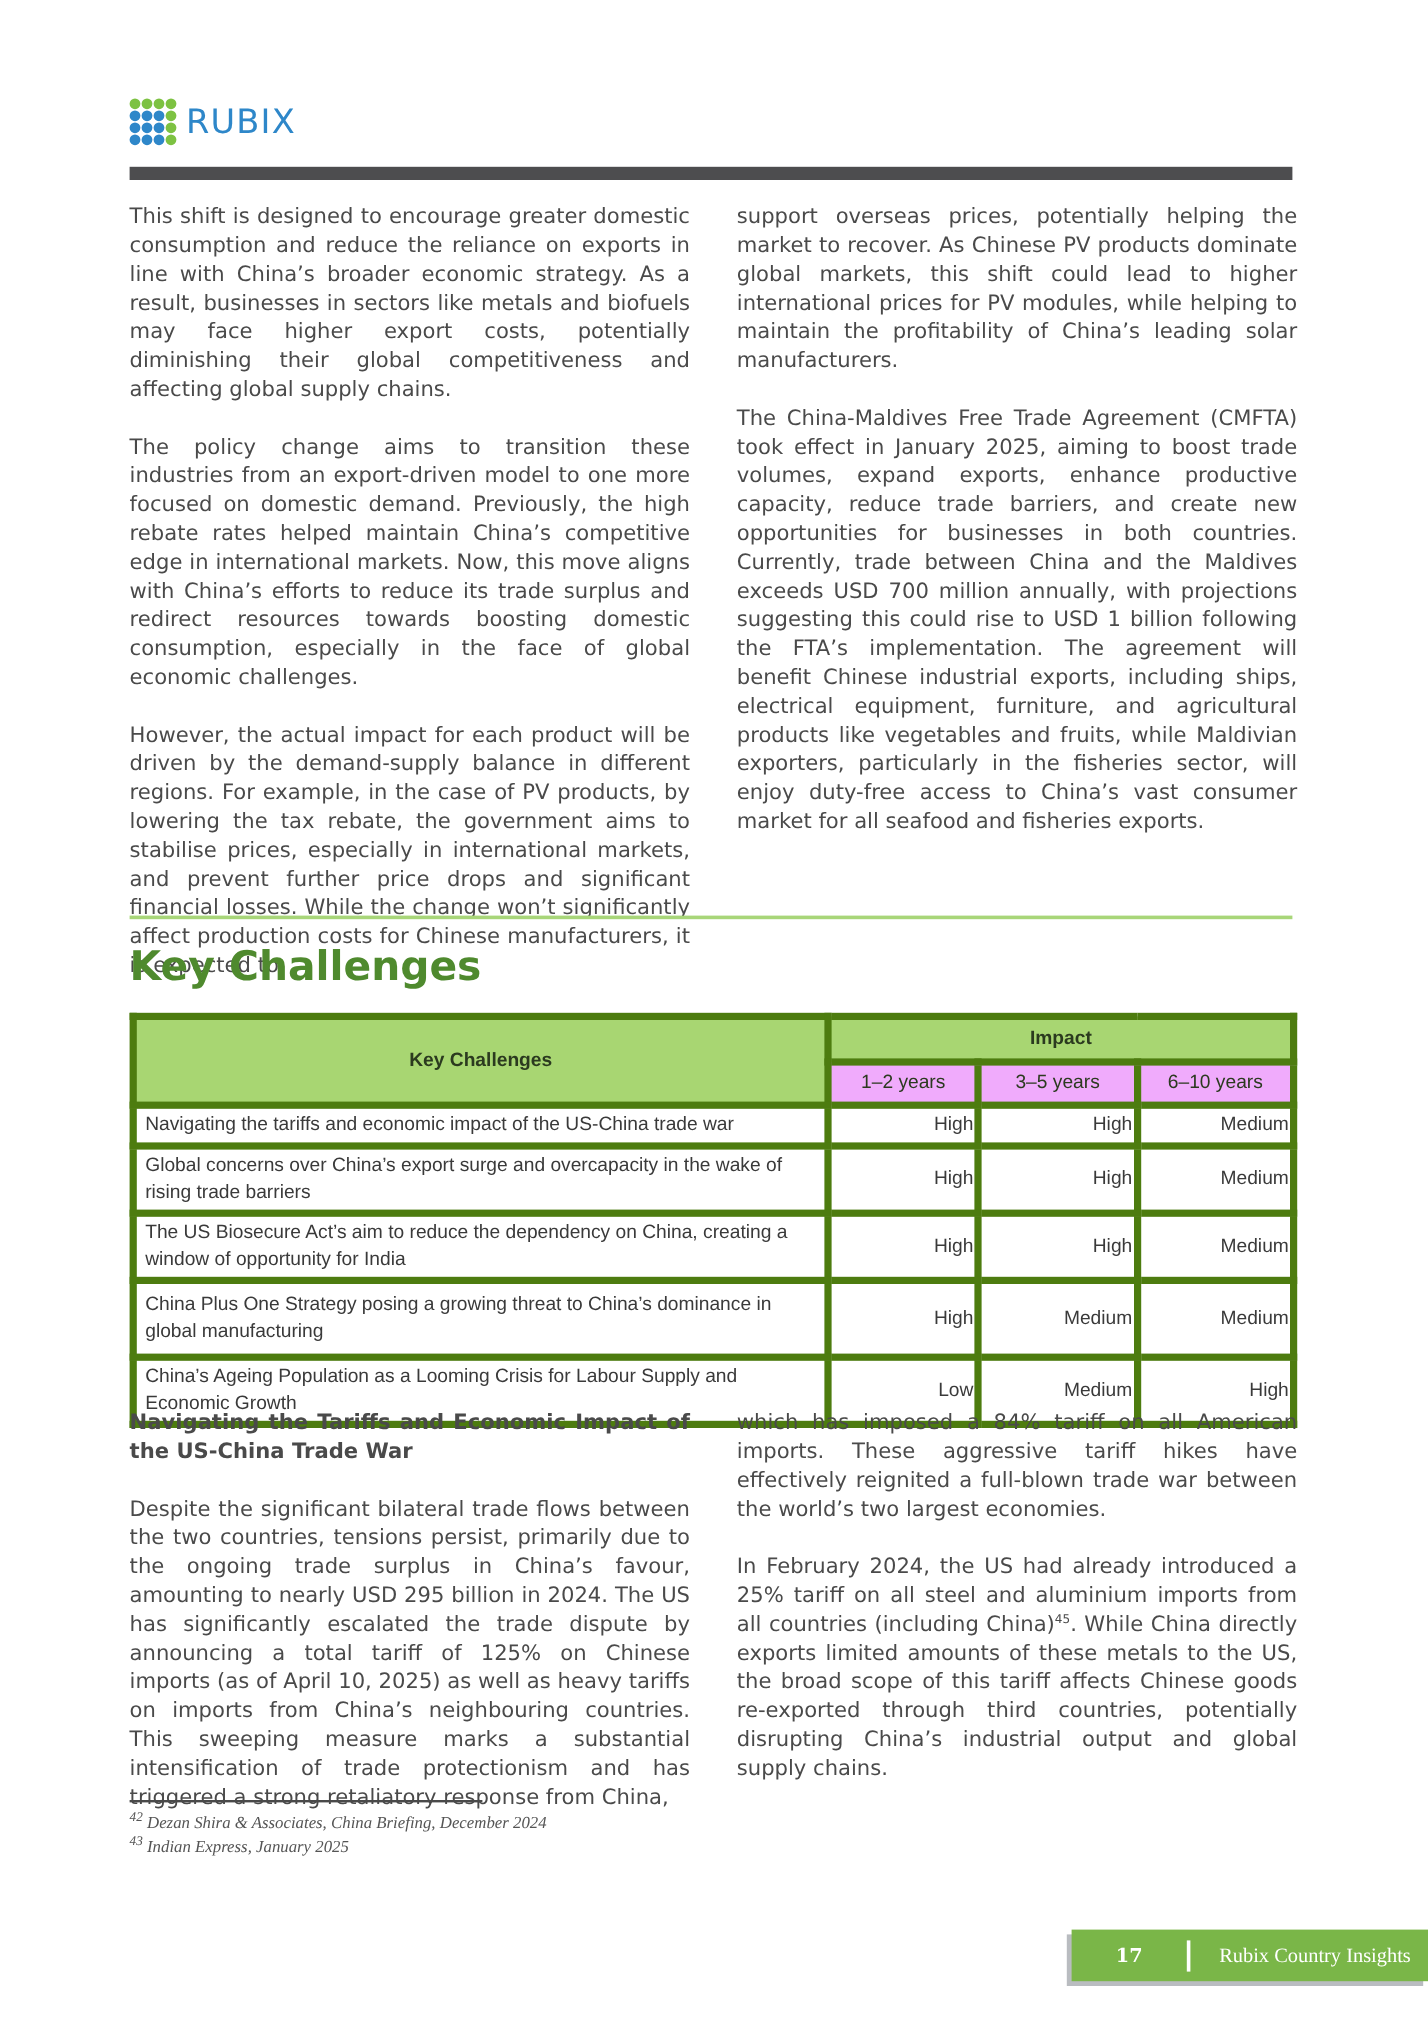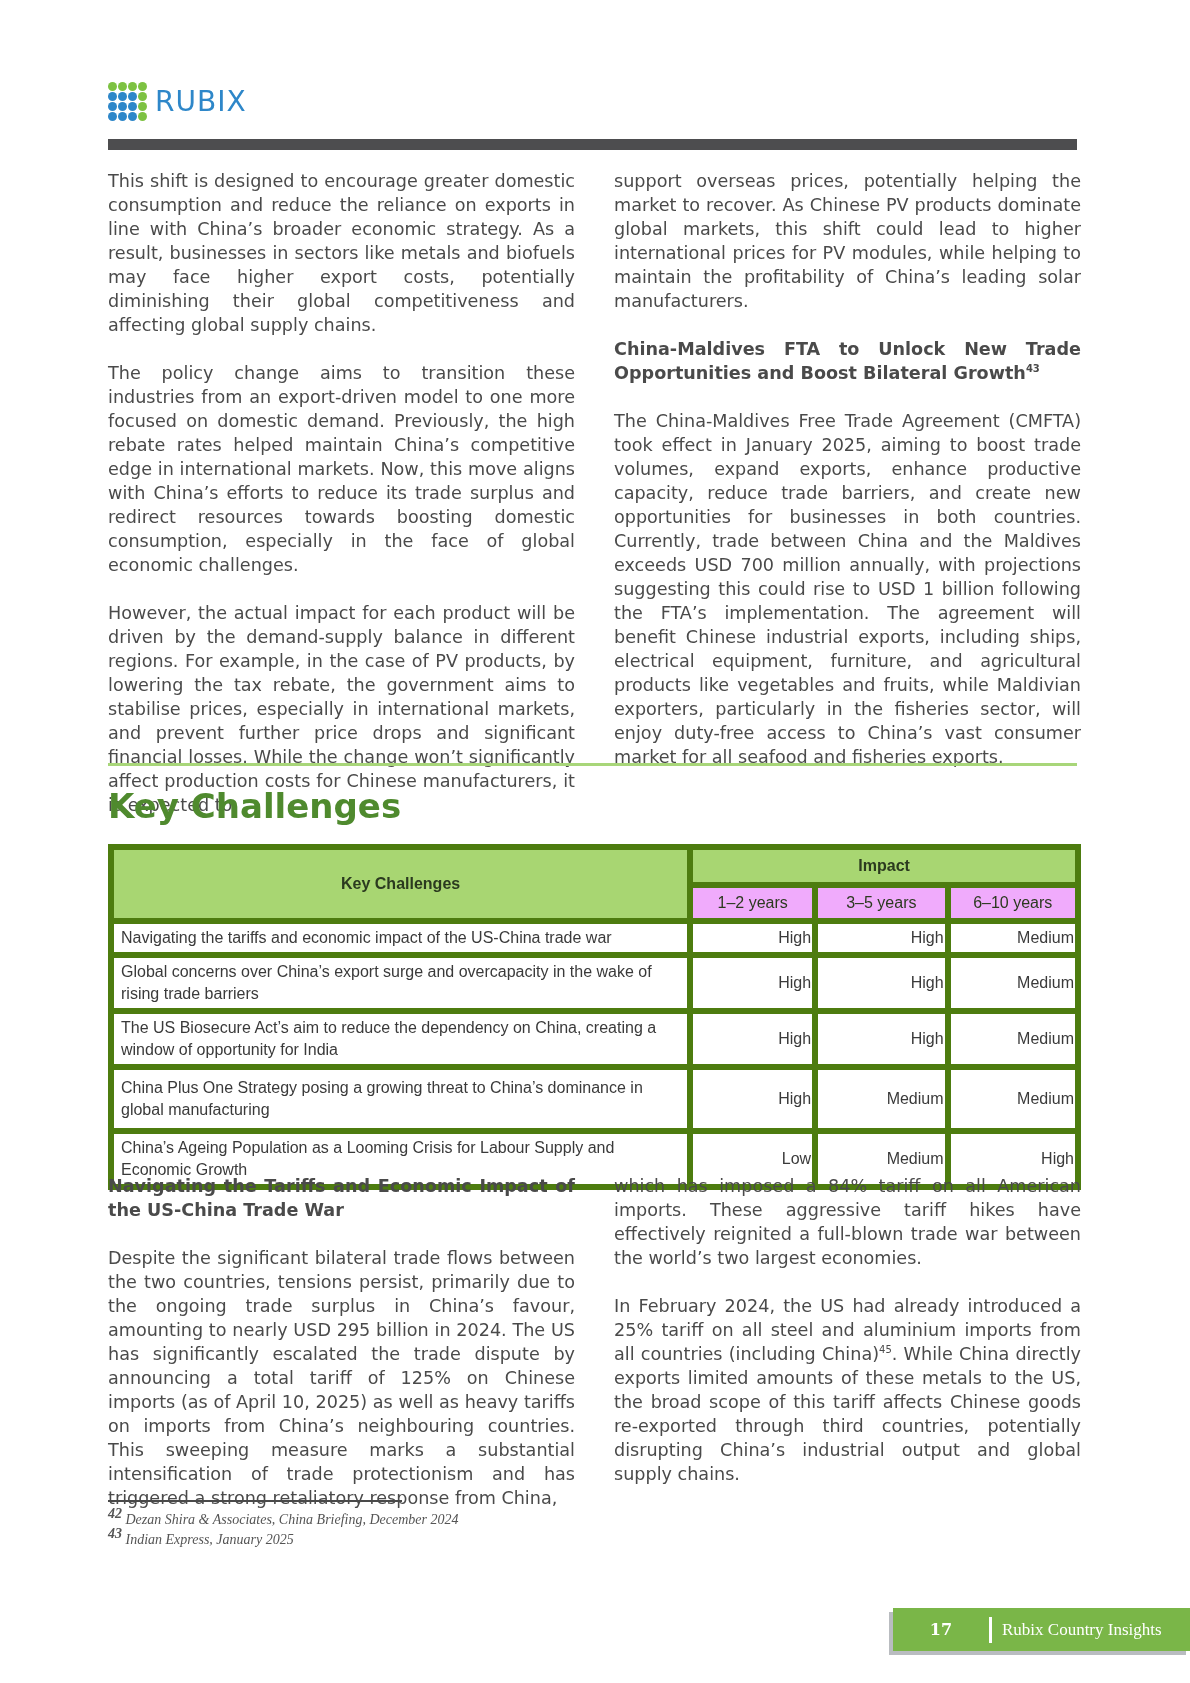--- a/index.html
+++ b/index.html
@@ -19,25 +19,25 @@
   .section-title { position: absolute; left: 108px; top: 784px; font-size: 34px; font-weight: bold; color: #4f8a2e; margin: 0; line-height: 44px; }
   table.kc { position: absolute; left: 108px; top: 844px; width: 973px; border-collapse: collapse; font-family: "Liberation Sans", sans-serif; font-size: 16px; color: #3a3a3a; }
   table.kc th, table.kc td { border: 6px solid #4d7c0f; }
   table.kc th.main { background: #a8d672; font-weight: bold; color: #2b3a1f; height: 60px; }
   table.kc th.imp { background: #a8d672; font-weight: bold; color: #2b3a1f; height: 30px; }
   table.kc th.sub { background: #f0abfc; font-weight: normal; color: #2b3a1f; height: 28px; }
   table.kc td.ch { padding: 3px 7px; line-height: 22px; text-align: left; width: 577px; }
   table.kc td.val { text-align: right; }
   .fn-rule { position: absolute; left: 108px; top: 1500px; width: 294px; height: 2px; background: #4a4a4a; }
   .footnotes { position: absolute; left: 108px; top: 1510px; font-family: "Liberation Serif", serif; font-style: italic; font-size: 14px; line-height: 20px; color: #555; }
-  .footnotes sup { font-size: 14px; font-weight: bold; }
+  .footnotes sup { font-size: 11px; }
   .footer { position: absolute; left: 893px; top: 1608px; width: 297px; height: 43px; background: #7ab648; box-shadow: -4px 4px 0 #b9bcc0; display: flex; align-items: center; }
   .footer .pg { width: 96px; text-align: center; color: #ffffff; font-family: "DejaVu Serif", serif; font-weight: bold; font-size: 16px; }
   .footer .sep { width: 3px; height: 26px; background: #ffffff; }
-  .footer .title { margin-left: 10px; color: #ffffff; font-family: "Liberation Serif", serif; font-size: 17px; }
+  .footer .title { margin-left: 24px; color: #ffffff; font-family: "Liberation Serif", serif; font-size: 17px; }
 </style>
 </head>
 <body>
 
 <div class="logo">
   <div class="logo-grid">
     <span class="dot" style="background:#7dc242"></span>
       <span class="dot" style="background:#7dc242"></span>
       <span class="dot" style="background:#7dc242"></span>
       <span class="dot" style="background:#7dc242"></span>
@@ -59,21 +59,20 @@
 <div class="top-bar"></div>
 
 <div class="col" style="left:108px; top:169px;">
   <p>This shift is designed to encourage greater domestic consumption and reduce the reliance on exports in line with China’s broader economic strategy. As a result, businesses in sectors like metals and biofuels may face higher export costs, potentially diminishing their global competitiveness and affecting global supply chains.</p>
   <p>The policy change aims to transition these industries from an export-driven model to one more focused on domestic demand. Previously, the high rebate rates helped maintain China’s competitive edge in international markets. Now, this move aligns with China’s efforts to reduce its trade surplus and redirect resources towards boosting domestic consumption, especially in the face of global economic challenges.</p>
   <p class="nogap">However, the actual impact for each product will be driven by the demand-supply balance in different regions. For example, in the case of PV products, by lowering the tax rebate, the government aims to stabilise prices, especially in international markets, and prevent further price drops and significant financial losses. While the change won’t significantly affect production costs for Chinese manufacturers, it is expected to</p>
 </div>
 
 <div class="col" style="left:614px; top:169px;">
   <p>support overseas prices, potentially helping the market to recover. As Chinese PV products dominate global markets, this shift could lead to higher international prices for PV modules, while helping to maintain the profitability of China’s leading solar manufacturers.</p>
-  <h3><span>China-Maldives FTA to Unlock New Trade Opportunities and Boost Bilateral Growth</span><sup>43</sup></h3>
   <p class="nogap">The China-Maldives Free Trade Agreement (CMFTA) took effect in January 2025, aiming to boost trade volumes, expand exports, enhance productive capacity, reduce trade barriers, and create new opportunities for businesses in both countries. Currently, trade between China and the Maldives exceeds USD 700 million annually, with projections suggesting this could rise to USD 1 billion following the FTA’s implementation. The agreement will benefit Chinese industrial exports, including ships, electrical equipment, furniture, and agricultural products like vegetables and fruits, while Maldivian exporters, particularly in the fisheries sector, will enjoy duty-free access to China’s vast consumer market for all seafood and fisheries exports.</p>
 </div>
 
 <div class="green-rule"></div>
 <h2 class="section-title">Key Challenges</h2>
 
 <table class="kc">
   <thead>
     <tr>
       <th class="main" rowspan="2">Key Challenges</th>

